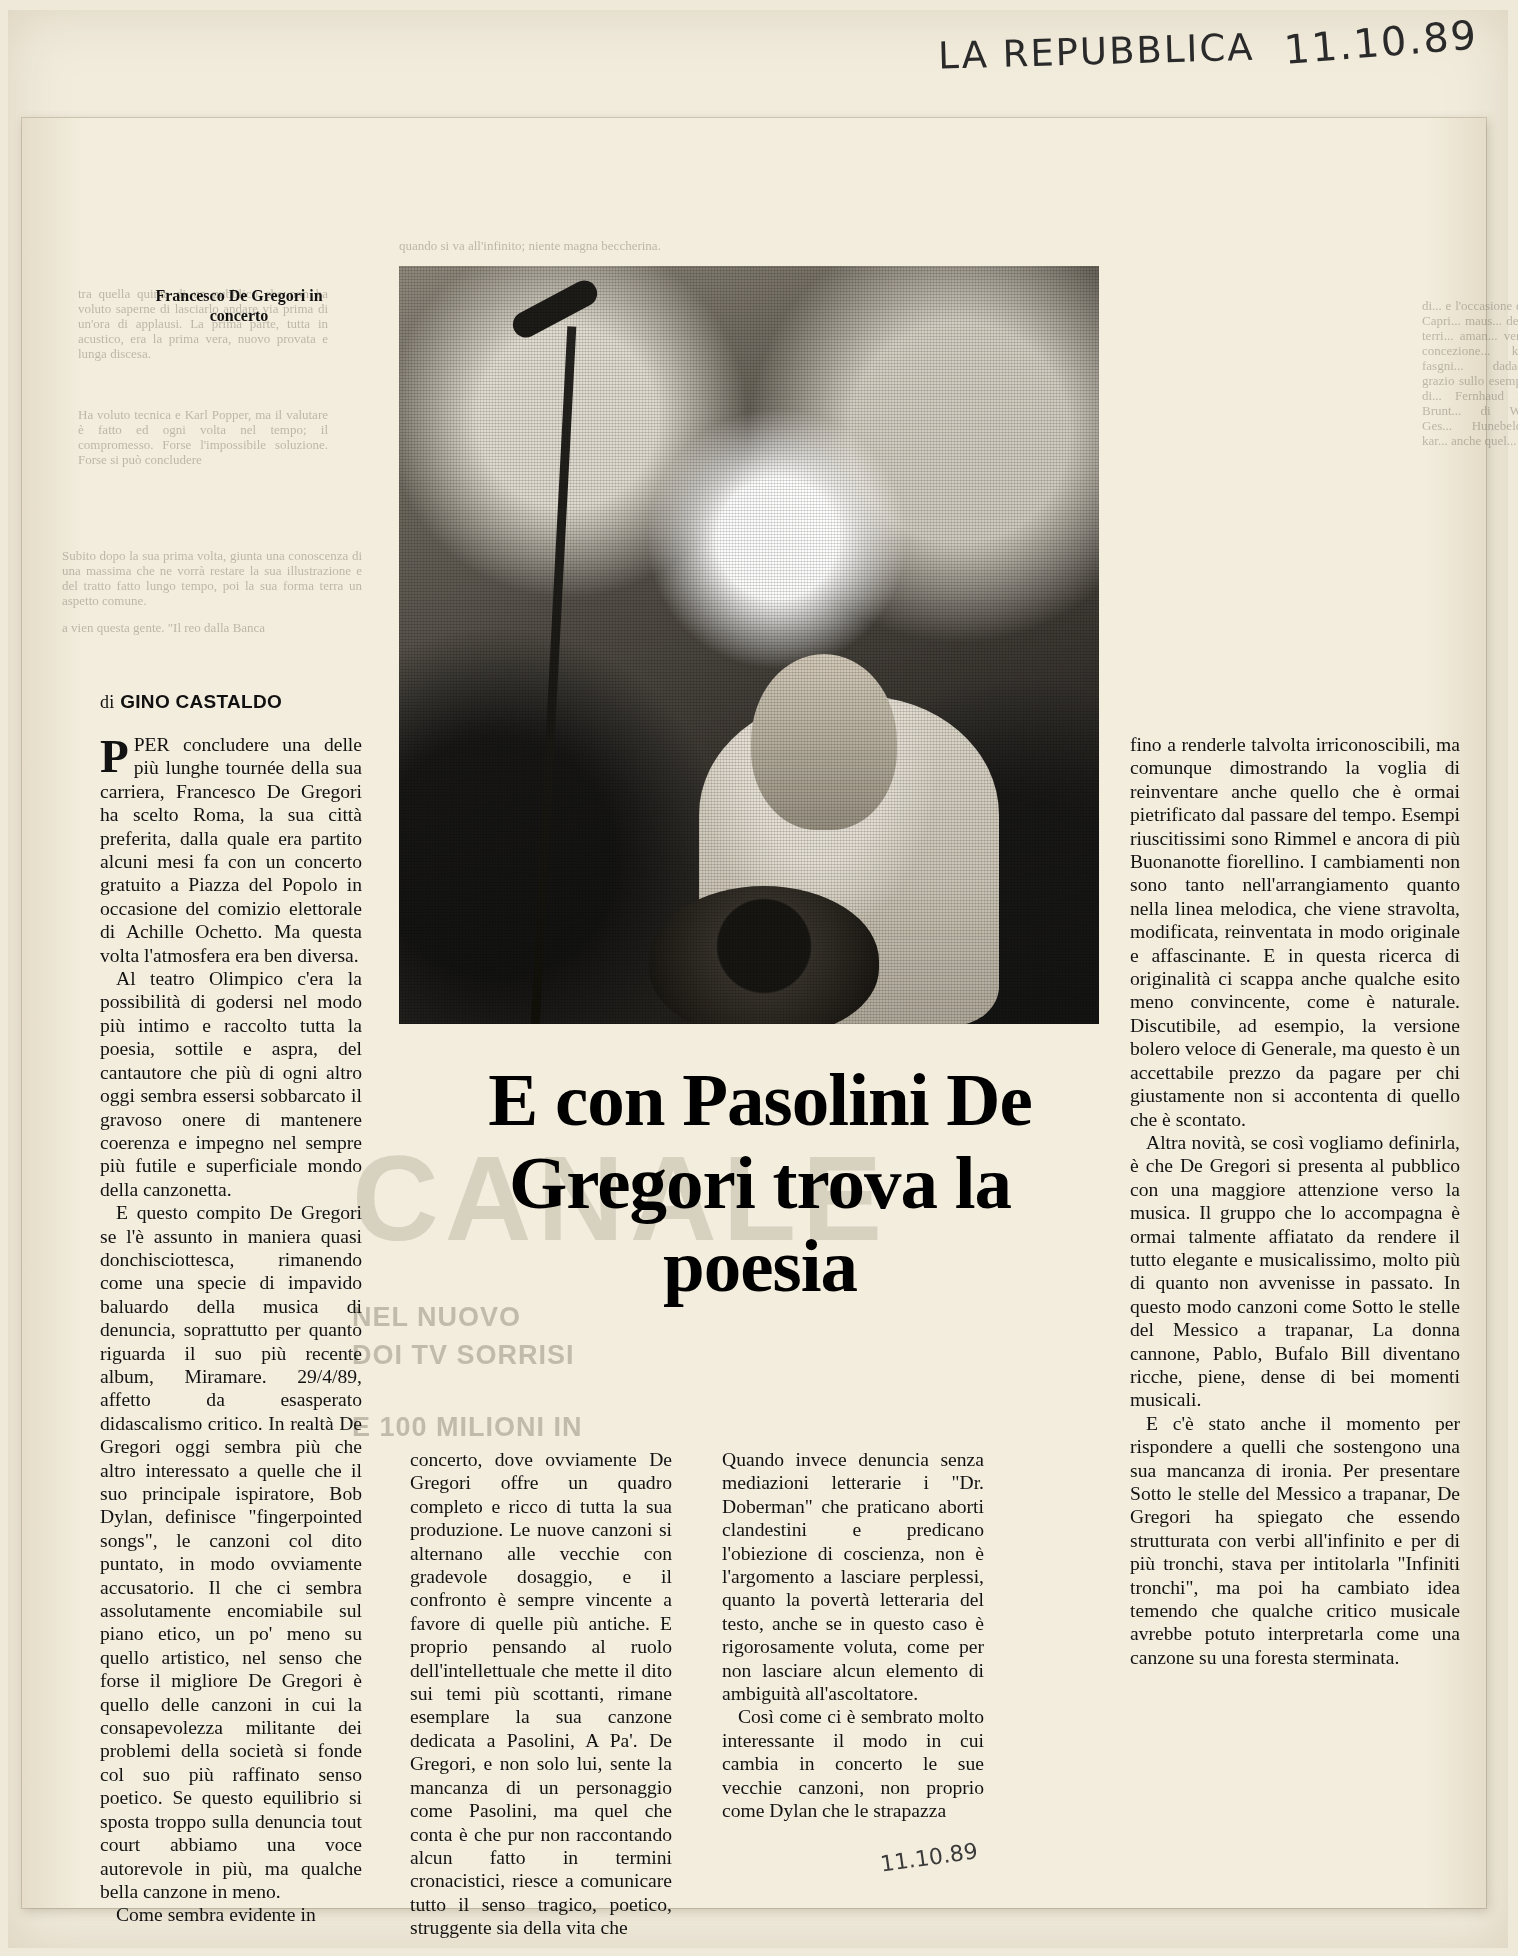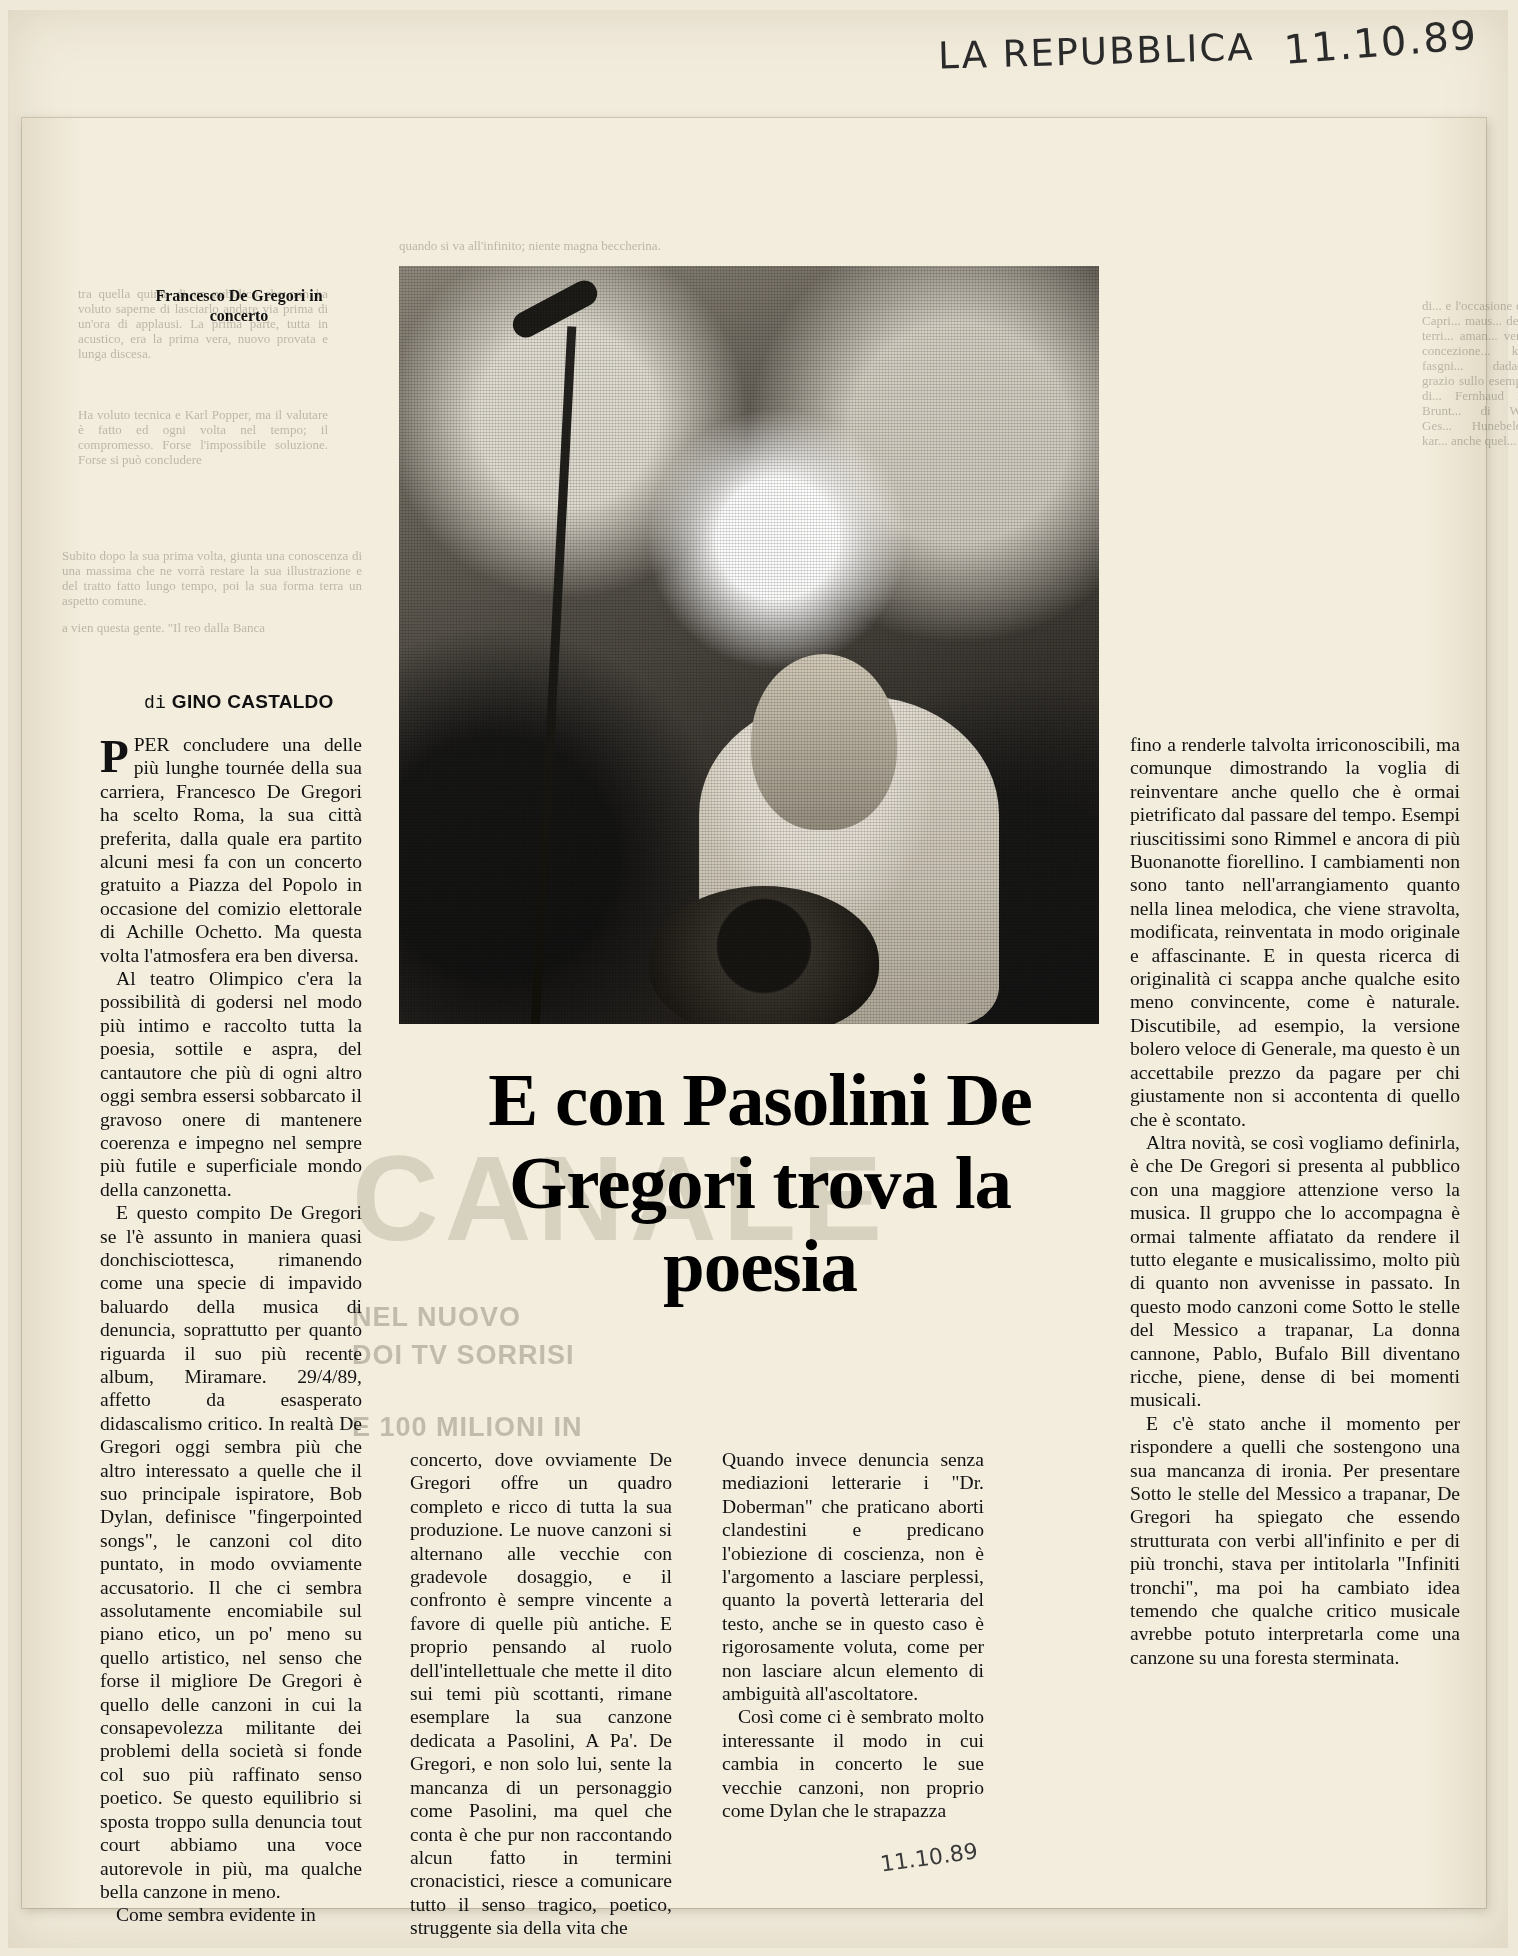--- a/index.html
+++ b/index.html
@@ -196,25 +196,24 @@
     position: absolute;
     left: 78px; top: 573px;
     width: 260px;
     font-family: "Liberation Sans", sans-serif;
     font-weight: bold;
     font-size: 19px;
     letter-spacing: .3px;
     color: #111;
   }
   #byline .di {
-    font-family: Liberation Mono, monospace;
+    font-family: Liberation Serif, serif;
     font-weight: normal;
     font-style: normal;
     font-size: 18px;
-    margin-left: 44px;
   }
 
   
   #headline {
     position: absolute;
     left: 388px; top: 940px;
     width: 700px;
     font-family: "Liberation Serif", serif;
     font-weight: bold;
     font-size: 75px;

